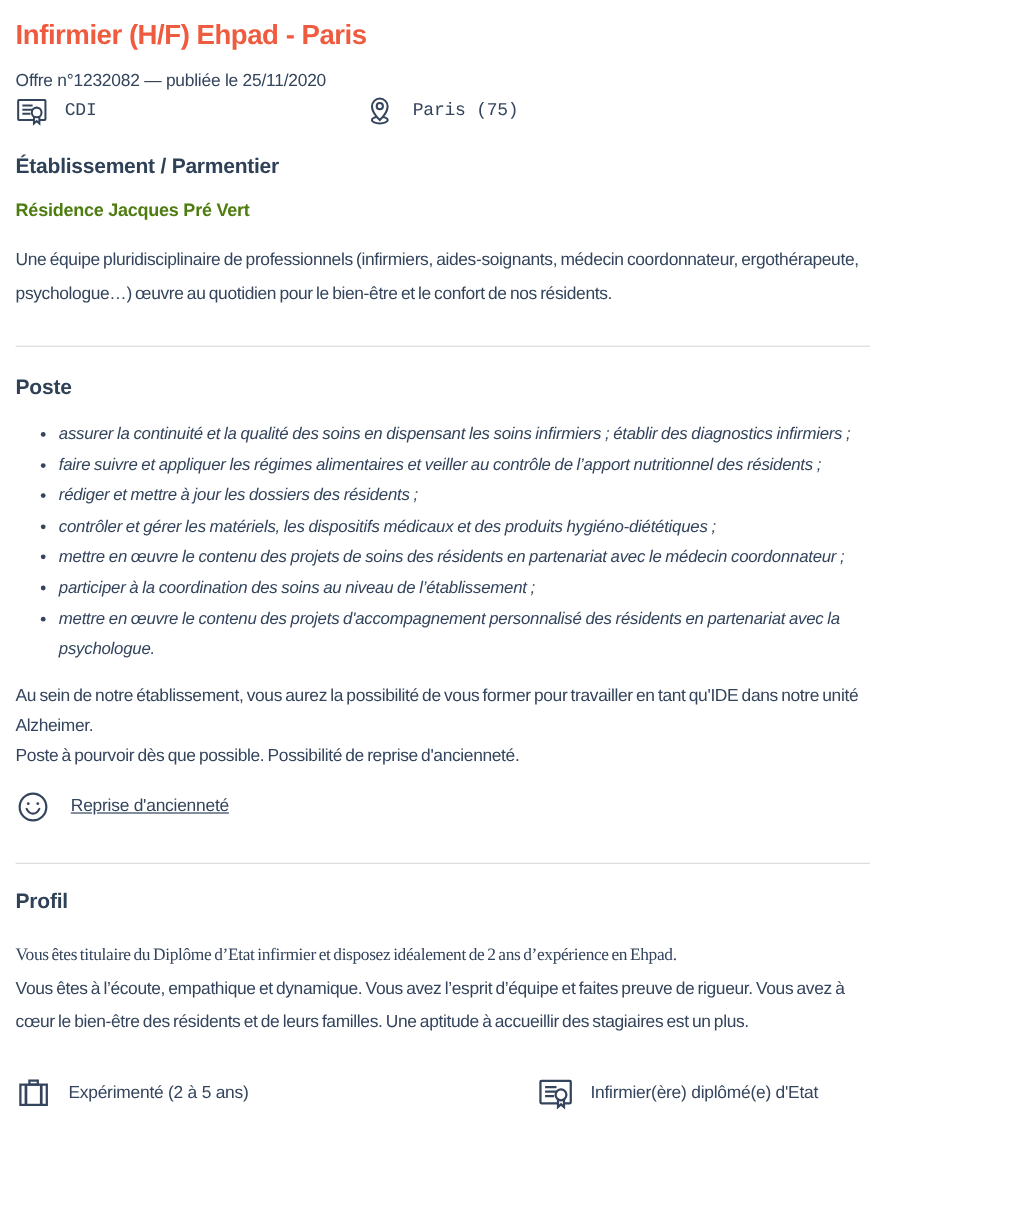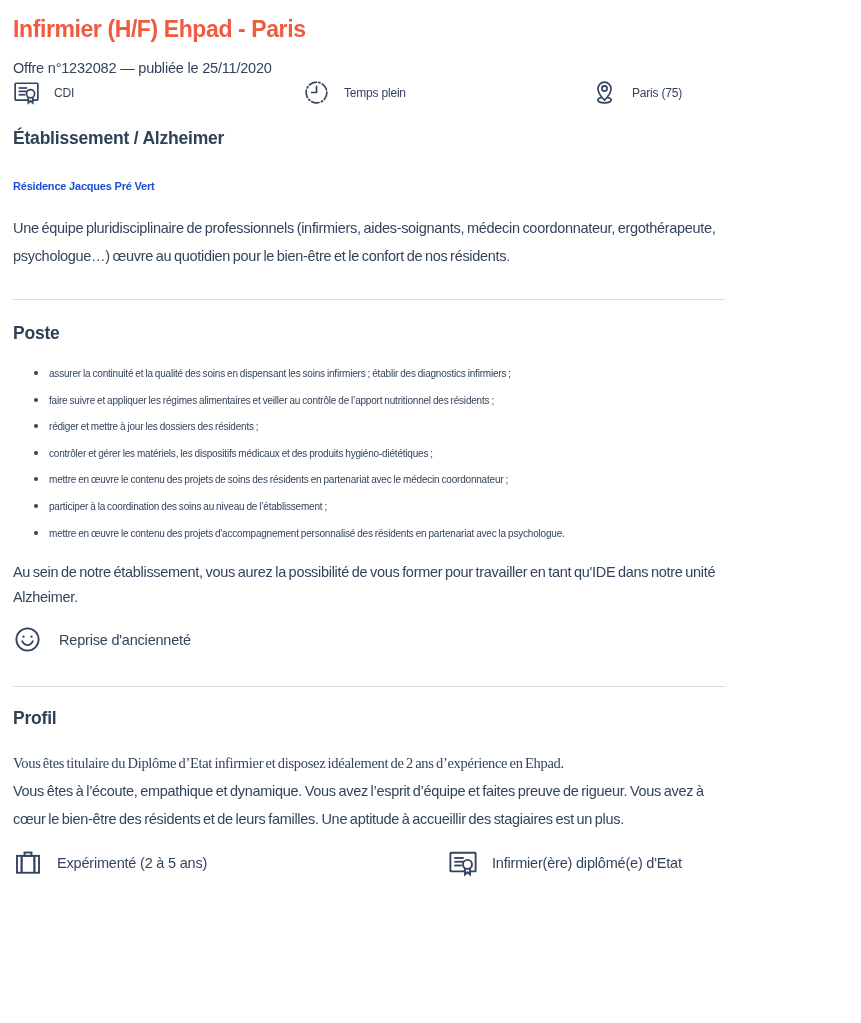--- a/index.html
+++ b/index.html
@@ -30,34 +30,34 @@
   }
   .meta-row {
     display: flex;
     align-items: center;
     margin-bottom: 21px;
   }
   .meta-item { display: flex; align-items: center; }
   .meta-item.col-1 { width: 290px; }
   .meta-item.col-2 { width: 288px; }
   .meta-item .ic { width: 27px; height: 27px; flex: 0 0 27px; margin-right: 14px; }
-  .meta-label { font-size: 12px; letter-spacing: -0.2px; }
+  .meta-label { font-size: 15px; letter-spacing: -0.2px; font-family: Liberation Mono, monospace; }
   .section-heading {
     font-size: 17.5px;
     font-weight: 700;
     color: #2f4157;
     letter-spacing: -0.2px;
     margin: 0;
     line-height: 22px;
   }
   .establishment-link {
     display: inline-block;
-    margin: 27px 0 17px 0;
-    color: #1d4ed8;
-    font-size: 11px;
+    margin: 16px 0 17px 0;
+    color: #4d7c0f;
+    font-size: 15px;
     font-weight: 600;
     letter-spacing: -0.2px;
     text-decoration: none;
     line-height: 21px;
   }
   p.body-text {
     font-size: 14.5px;
     line-height: 28px;
     letter-spacing: -0.3px;
     word-spacing: -1px;
@@ -67,39 +67,41 @@
     border: none;
     border-top: 1px solid #dcdcdc;
     margin: 29px 0 22px 0;
   }
   .intro-text { margin-top: 16px !important; }
   ul.missions {
     margin: 16px 0 0 0;
     padding: 0 0 0 36px;
   }
   ul.missions li {
-    font-size: 10px;
+    font-size: 14px;
     line-height: 25.6px;
     letter-spacing: -0.2px;
     word-spacing: -0.5px;
+    font-style: italic;
   }
   ul.missions li::marker { color: #33445c; font-size: 13px; }
   .outro { margin-top: 14px !important; line-height: 25px !important; }
   .perk-row {
     display: flex;
     align-items: center;
     margin-top: 15px;
+    text-decoration: underline;
   }
   .perk-row .ic { width: 29px; height: 29px; flex: 0 0 29px; margin-right: 17px; }
   .perk-label { font-size: 14.5px; letter-spacing: -0.2px; }
   .profil-paras { margin-top: 20px !important; font-family: Liberation Serif, serif; }
   .req-row {
     display: flex;
     align-items: center;
-    margin-top: 15px;
+    margin-top: 30px;
   }
   .req-item { display: flex; align-items: center; }
   .req-item.col-1 { width: 435px; }
   .req-item .ic { width: 30px; height: 30px; flex: 0 0 30px; margin-right: 14px; }
   .req-label { font-size: 14.5px; letter-spacing: -0.2px; }
   .ic svg { width: 100%; height: 100%; stroke: #33445c; fill: none; stroke-width: 1.5; }
   .divider.second { margin-top: 32px; margin-bottom: 20px; }
 </style>
 </head>
 <body>
@@ -117,61 +119,52 @@
           <rect x="1.9" y="3.8" width="20.2" height="14.9" rx="0.6"></rect>
           <line x1="5" y1="8" x2="12.6" y2="8"></line>
           <line x1="5" y1="11" x2="12.6" y2="11"></line>
           <line x1="5" y1="14" x2="11" y2="14"></line>
           <path d="M13.6 15.8 L13.6 21.2 L15.6 19.4 L17.6 21.2 L17.6 15.8 Z" fill="#fff"></path>
           <circle cx="15.6" cy="13.1" r="3.6" fill="#fff"></circle>
         </svg>
       </span>
       <span class="meta-label">CDI</span>
     </div>
-    <div class="meta-item col-2">
-      <span class="ic">
-        <svg viewBox="0 0 24 24">
-          <circle cx="12" cy="12" r="9.2" stroke-dasharray="6.6 2.1 1.3 2.1" stroke-linecap="round"></circle>
-          <path d="M12 6.6 L12 12 L7.6 12" stroke-linecap="round" stroke-linejoin="round"></path>
-        </svg>
-      </span>
-      <span class="meta-label">Temps plein</span>
-    </div>
     <div class="meta-item">
       <span class="ic">
         <svg viewBox="0 0 24 24">
           <ellipse cx="12" cy="18.7" rx="5.9" ry="2.5"></ellipse>
           <path d="M12 2.8 C8.8 2.8 6.2 5.4 6.2 8.6 C6.2 13 12 18.7 12 18.7 C12 18.7 17.8 13 17.8 8.6 C17.8 5.4 15.2 2.8 12 2.8 Z" fill="#fff"></path>
           <circle cx="12" cy="8.4" r="2.3"></circle>
         </svg>
       </span>
       <span class="meta-label">Paris (75)</span>
     </div>
   </div>
 
   <section>
-    <h2 class="section-heading">Établissement / Alzheimer</h2>
+    <h2 class="section-heading">Établissement / Parmentier</h2>
     <a href="#" class="establishment-link">Résidence Jacques Pré Vert</a>
     <p class="body-text">Une équipe pluridisciplinaire de professionnels (infirmiers, aides-soignants, médecin coordonnateur, ergothérapeute, psychologue…) œuvre au quotidien pour le bien-être et le confort de nos résidents.</p>
   </section>
 
   <hr class="divider">
 
   <section>
     <h2 class="section-heading">Poste</h2>
     <ul class="missions">
       <li>assurer la continuité et la qualité des soins en dispensant les soins infirmiers ; établir des diagnostics infirmiers ;</li>
       <li>faire suivre et appliquer les régimes alimentaires et veiller au contrôle de l’apport nutritionnel des résidents ;</li>
       <li>rédiger et mettre à jour les dossiers des résidents ;</li>
       <li>contrôler et gérer les matériels, les dispositifs médicaux et des produits hygiéno-diététiques ;</li>
       <li>mettre en œuvre le contenu des projets de soins des résidents en partenariat avec le médecin coordonnateur ;</li>
       <li>participer à la coordination des soins au niveau de l’établissement ;</li>
       <li>mettre en œuvre le contenu des projets d'accompagnement personnalisé des résidents en partenariat avec la psychologue.</li>
     </ul>
-    <p class="body-text outro"><span>Au sein de notre établissement, vous aurez la possibilité de vous former pour travailler en tant qu'IDE dans notre unité Alzheimer.</span><br></p>
+    <p class="body-text outro"><span>Au sein de notre établissement, vous aurez la possibilité de vous former pour travailler en tant qu'IDE dans notre unité Alzheimer.</span><br><span>Poste à pourvoir dès que possible. Possibilité de reprise d'ancienneté.</span></p>
     <div class="perk-row">
       <span class="ic">
         <svg viewBox="0 0 24 24">
           <circle cx="12" cy="12" r="9.2"></circle>
           <circle cx="8.7" cy="9.7" r="0.95" fill="#33445c" stroke="none"></circle>
           <circle cx="15.3" cy="9.7" r="0.95" fill="#33445c" stroke="none"></circle>
           <path d="M7.6 13.3 C8.7 15.5 10.2 16.6 12 16.6 C13.8 16.6 15.3 15.5 16.4 13.3" stroke-linecap="round"></path>
         </svg>
       </span>
       <span class="perk-label">Reprise d'ancienneté</span>

